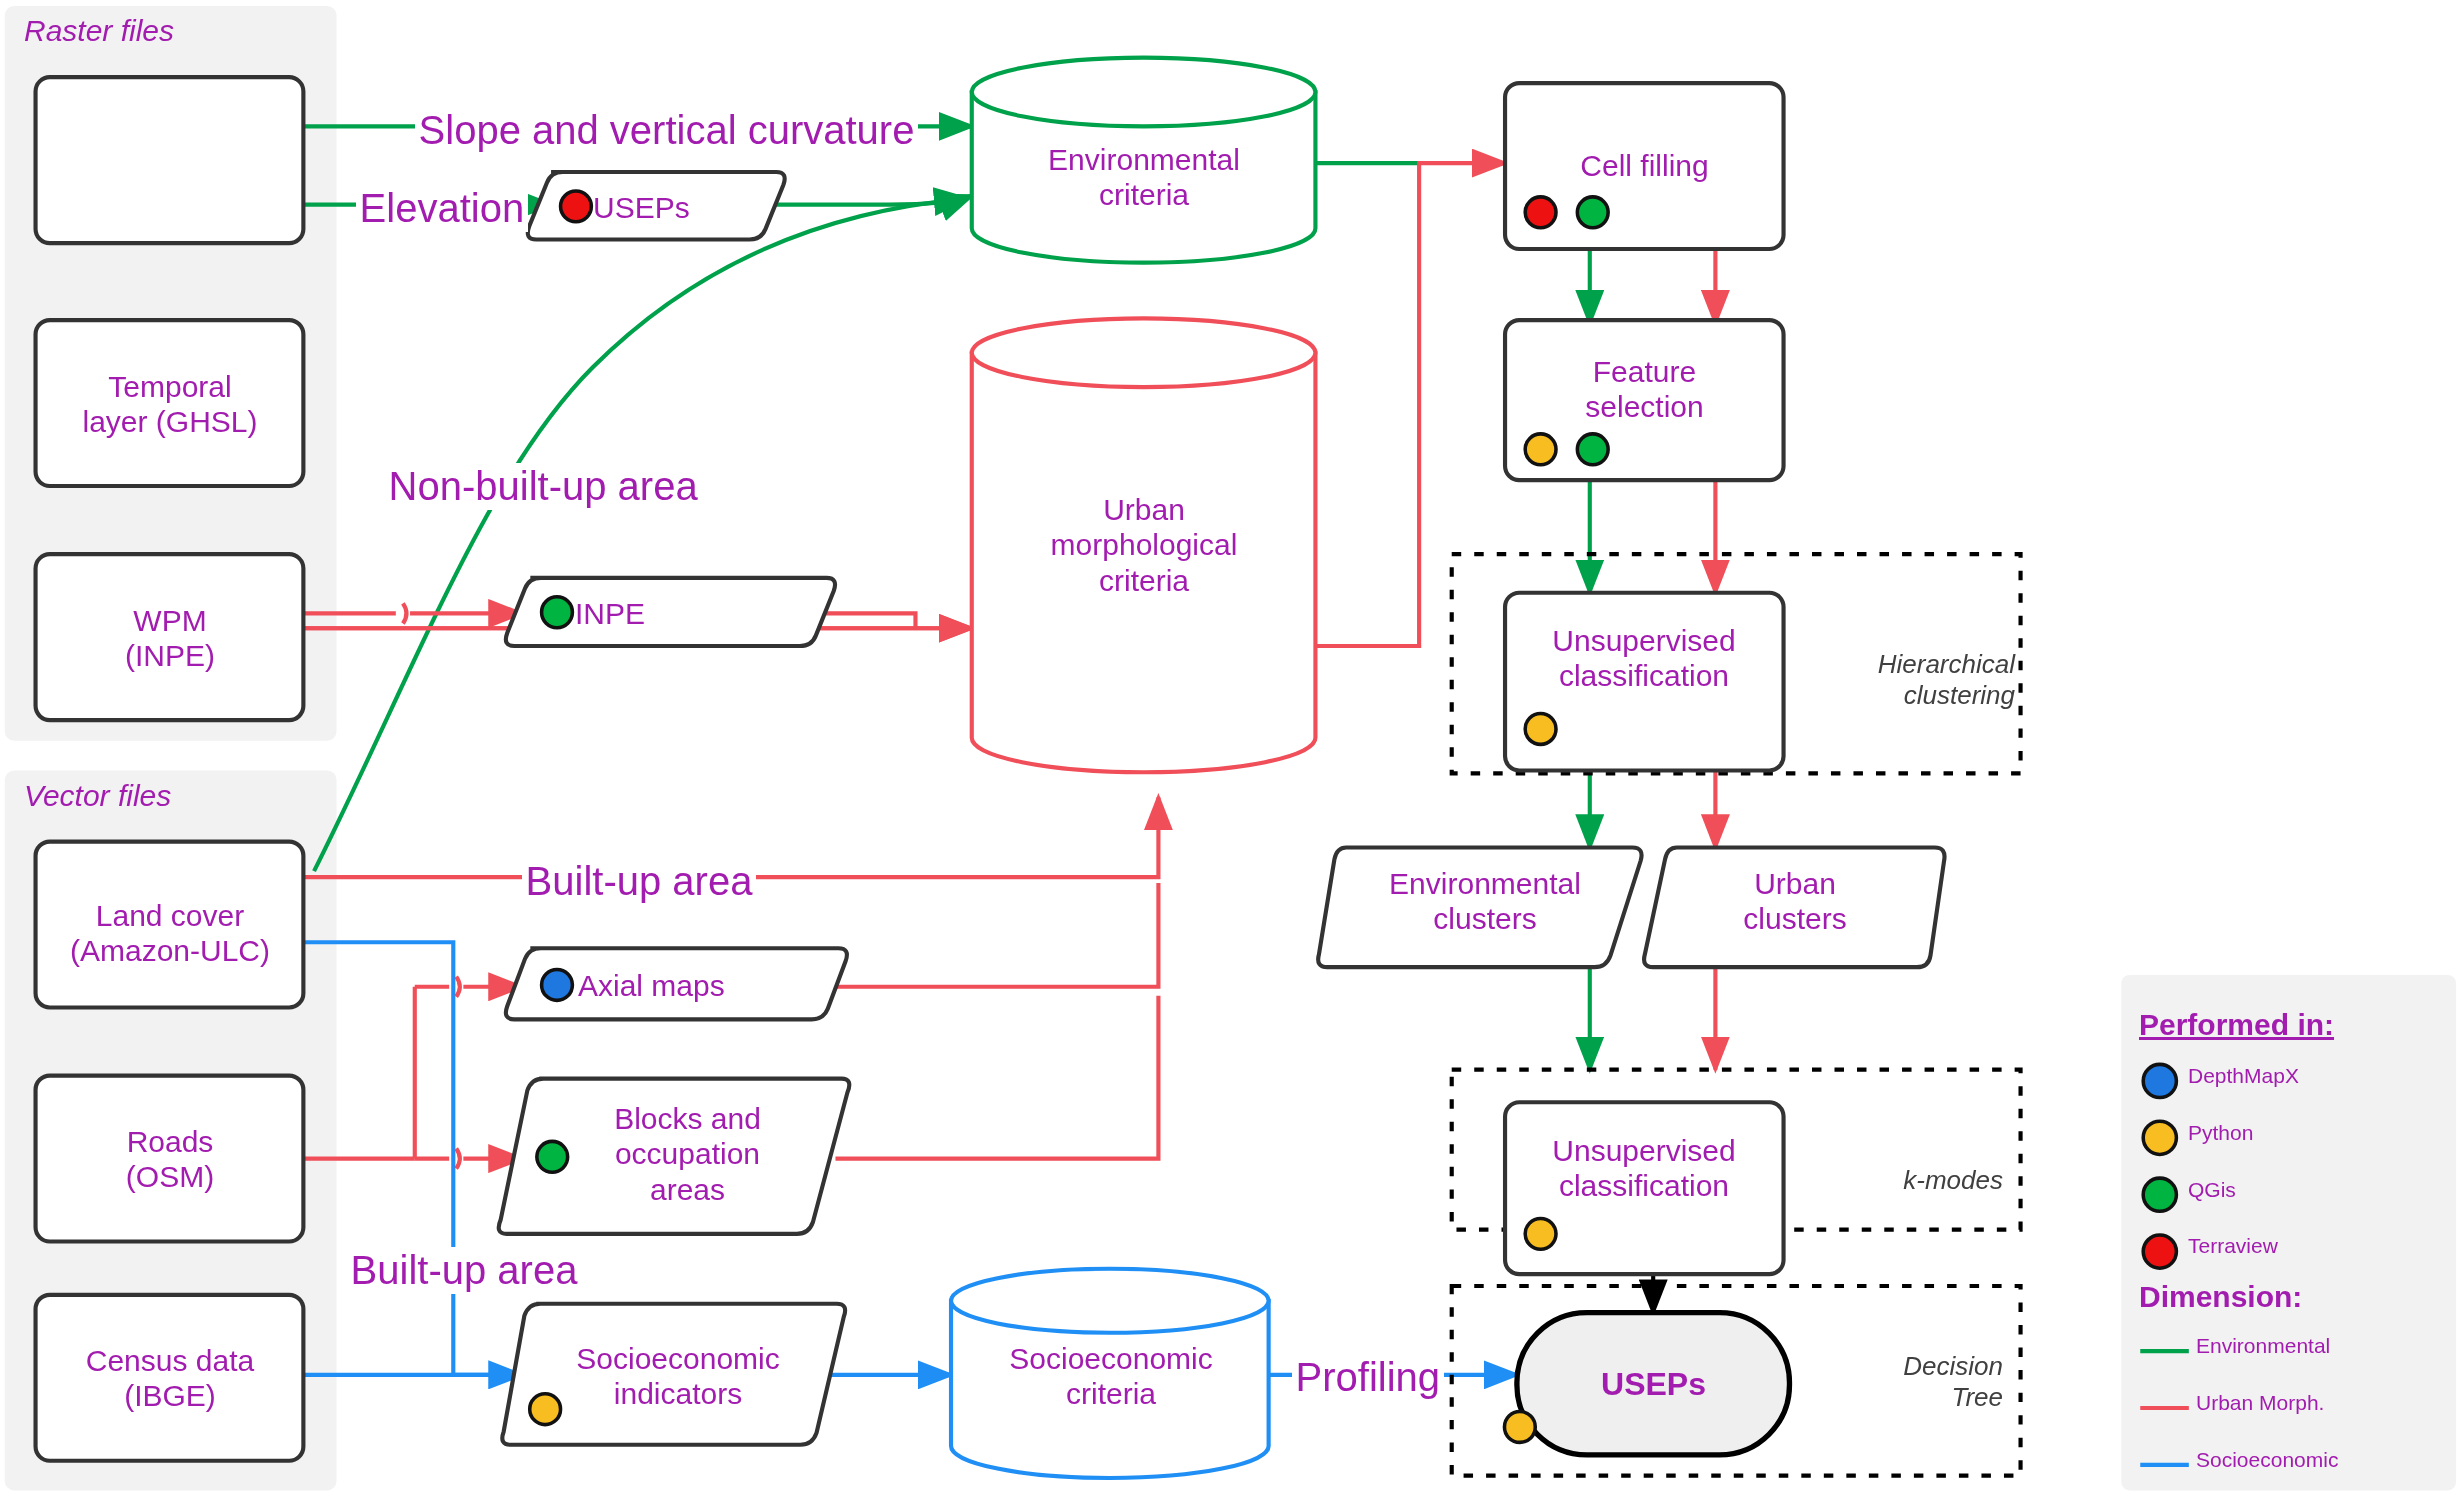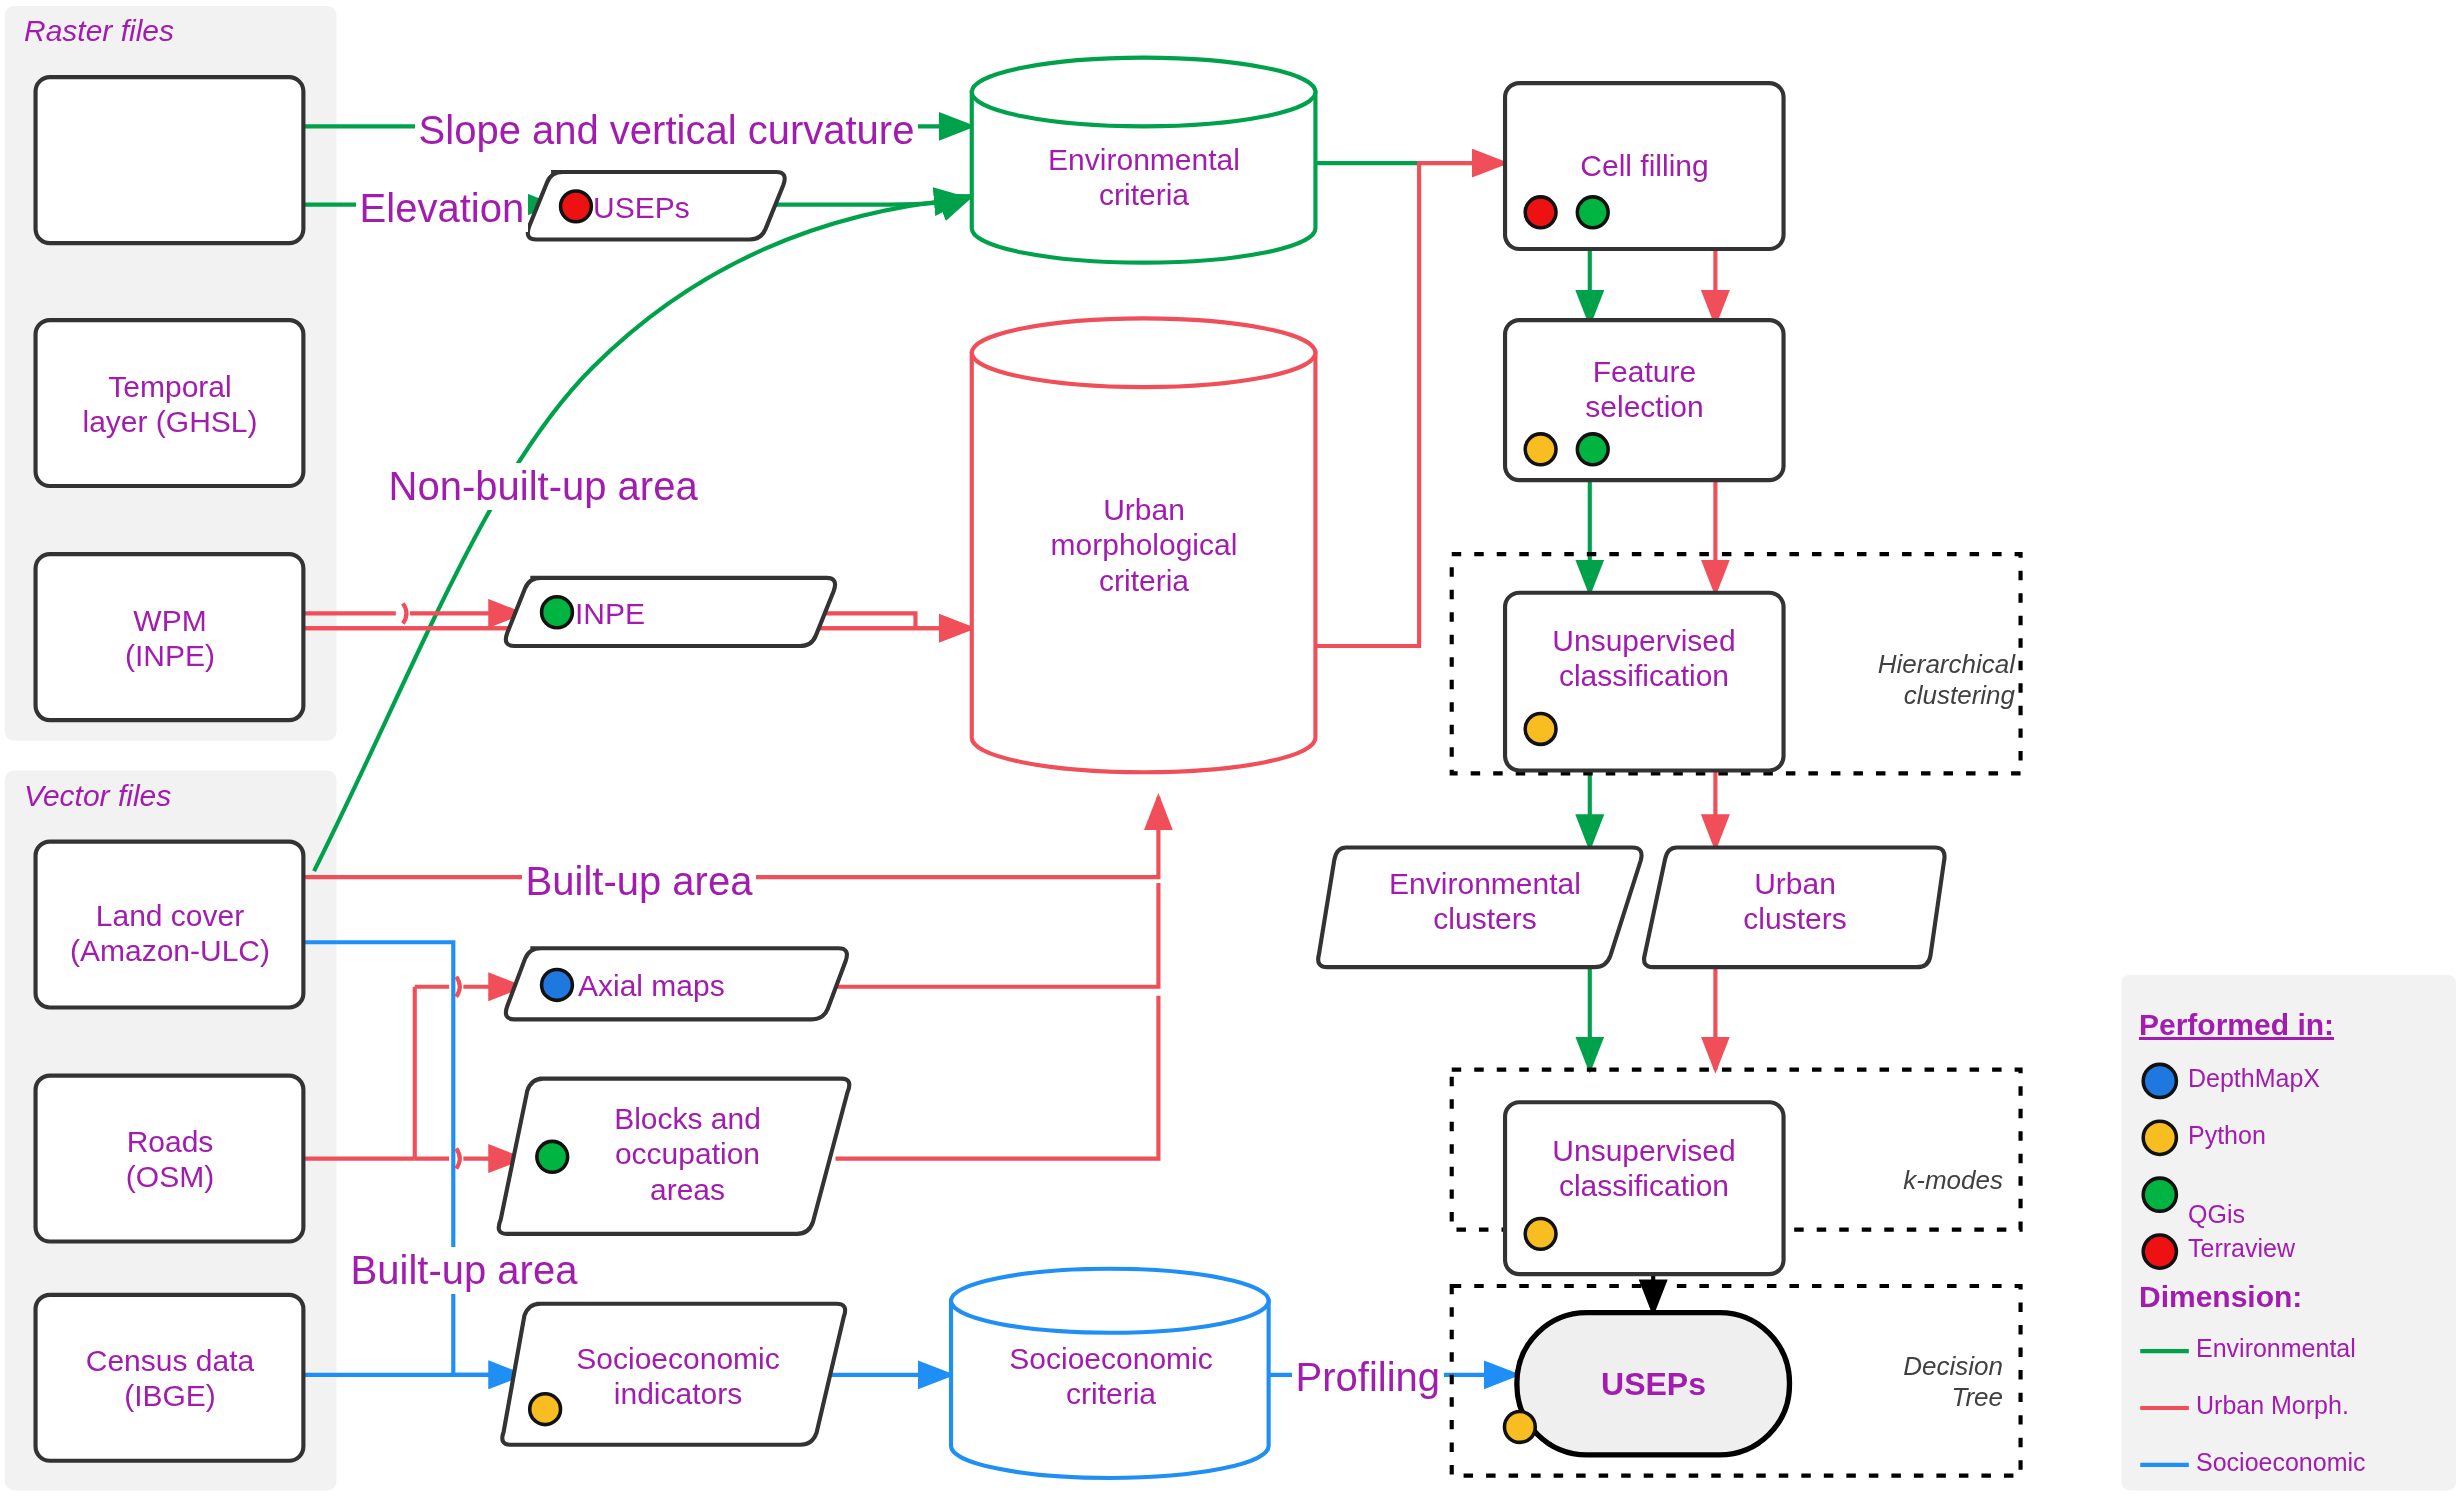--- a/index.html
+++ b/index.html
@@ -6,21 +6,21 @@
   #root{position:relative;width:2462px;height:1503px;background:#fff;
         font-family:"Liberation Sans", sans-serif;}
   svg{position:absolute;top:0;left:0;width:2462px;height:1503px;}
   .lbl{position:absolute;font-family:"Liberation Sans", sans-serif;color:#a21caf;
        text-align:center;line-height:1.18;white-space:pre-line;}
   .nodetext{font-size:30px;}
   .edgetext{font-size:40px;background:#fff;padding:0 3.6px;white-space:nowrap;}
   .grouptitle{font-size:30px;font-style:italic;}
   .phase{font-size:26px;font-style:italic;color:#404040;}
   .legendtitle{font-size:30px;font-weight:bold;}
-  .legenditem{font-size:25px;}
+  .legenditem{font-size:21px;}
   .usep{font-size:32px;font-weight:bold;}
 </style>
 </head>
 <body>
 
 <div id="root">
 
 <svg viewBox="0 0 4155 2536" xmlns="http://www.w3.org/2000/svg">
   <defs>
     <marker id="ahG" markerWidth="9" markerHeight="7" refX="8" refY="3.5" orient="auto" markerUnits="strokeWidth">
@@ -256,21 +256,21 @@
 <div class="lbl edgetext" style="left:415px;top:107px;">Slope and vertical curvature</div>
 <div class="lbl edgetext" style="left:356px;top:185px;">Elevation</div>
 <div class="lbl edgetext" style="left:385px;top:463px;">Non-built-up area</div>
 <div class="lbl edgetext" style="left:522px;top:858px;">Built-up area</div>
 <div class="lbl edgetext" style="left:347px;top:1247px;">Built-up area</div>
 <div class="lbl edgetext" style="left:1292px;top:1354px;">Profiling</div>
 
 <div class="lbl legendtitle" style="left:2139px;top:1007px;width:308px;text-align:left;text-decoration:underline;">Performed in:</div>
 <div class="lbl legenditem" style="left:2188px;top:1064px;width:273px;text-align:left;">DepthMapX</div>
 <div class="lbl legenditem" style="left:2188px;top:1121px;width:273px;text-align:left;">Python</div>
-<div class="lbl legenditem" style="left:2188px;top:1178px;width:273px;text-align:left;margin-top:22px;">QGis</div>
+<div class="lbl legenditem" style="left:2188px;top:1178px;width:273px;text-align:left;">QGis</div>
 <div class="lbl legenditem" style="left:2188px;top:1234px;width:273px;text-align:left;">Terraview</div>
 
 <div class="lbl legendtitle" style="left:2139px;top:1279px;width:308px;text-align:left;">Dimension:</div>
 <div class="lbl legenditem" style="left:2196px;top:1334px;width:267px;text-align:left;">Environmental</div>
 <div class="lbl legenditem" style="left:2196px;top:1391px;width:267px;text-align:left;">Urban Morph.</div>
 <div class="lbl legenditem" style="left:2196px;top:1448px;width:267px;text-align:left;">Socioeconomic</div>
 
 </div>
 
 

